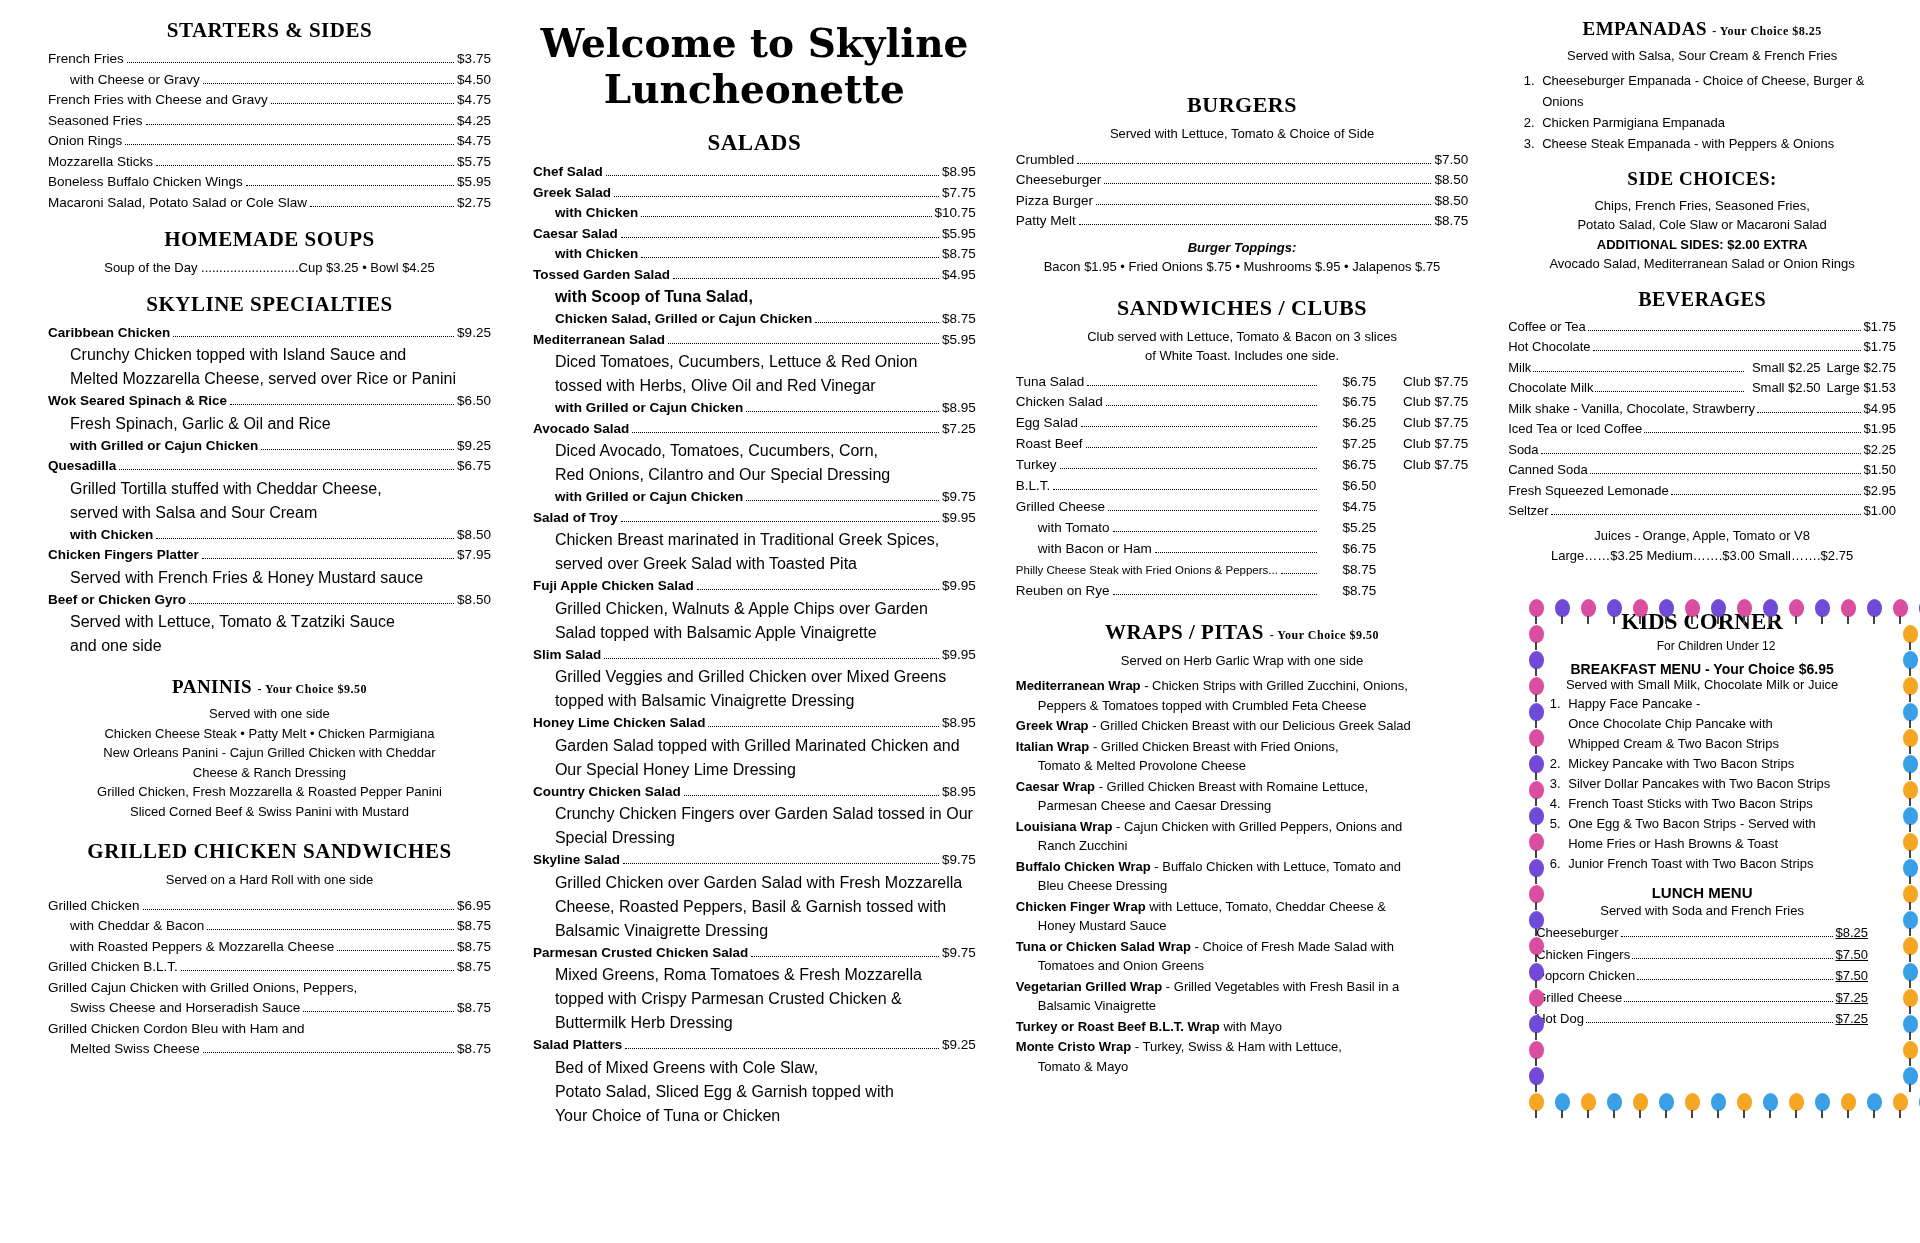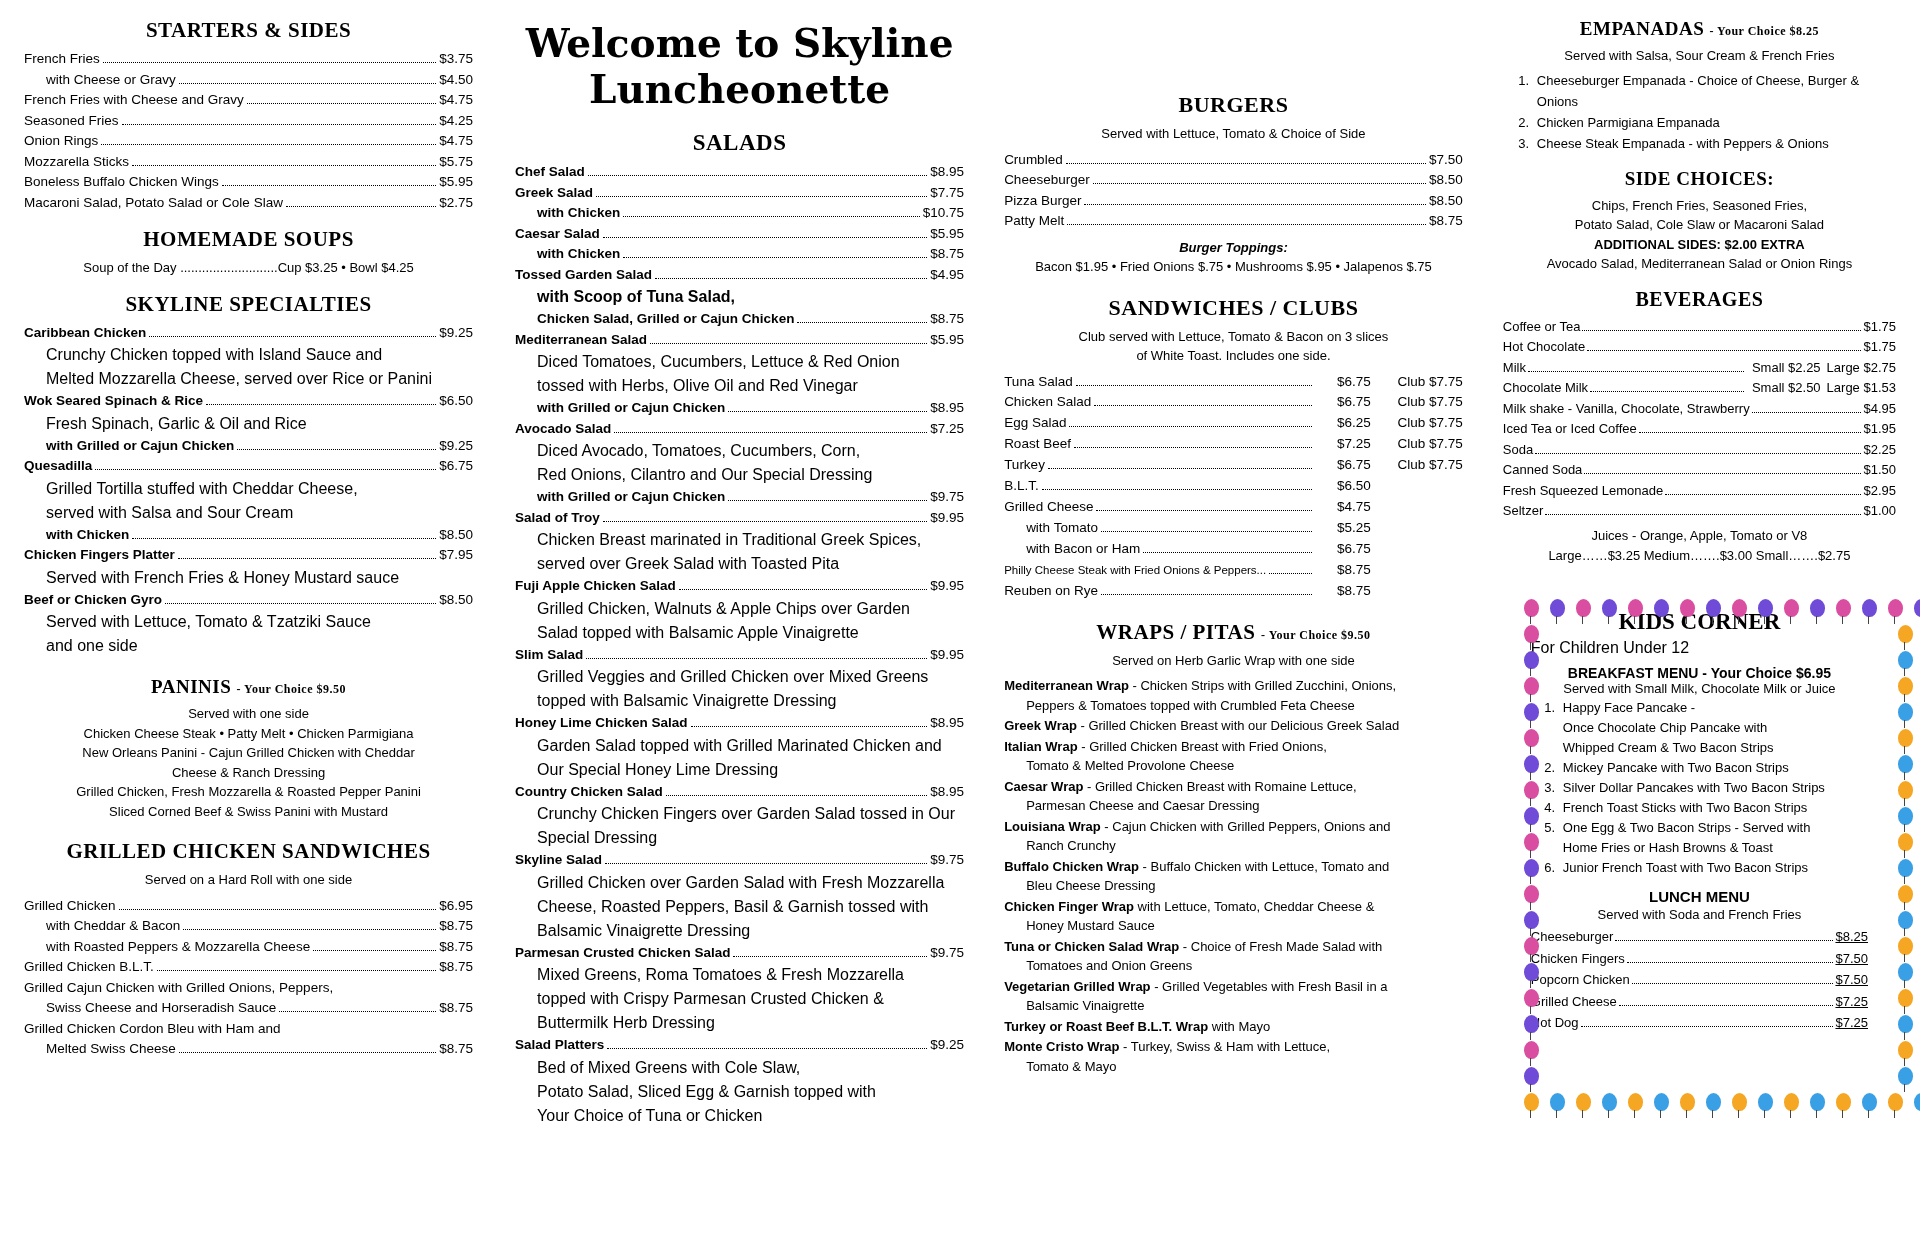--- a/index.html
+++ b/index.html
@@ -3,21 +3,21 @@
 <meta charset="utf-8">
 <style>
   html,body{margin:0;padding:0;background:#ffffff;}
   body{
     width:1920px;height:1243px;
     font-family:"Liberation Sans", sans-serif;
     color:#000;
     -webkit-font-smoothing:antialiased;
   }
   .page{position:relative;width:1920px;height:1243px;box-sizing:border-box;padding:18px 24px 10px 24px;}
-  .cols{display:flex;gap:16px;height:100%;}
+  .cols{display:flex;gap:16px;height:100%;margin-left:24px;}
   .col{box-sizing:border-box;}
   .col1{width:480px;padding-right:14px;}
   .col2{width:490px;padding:0 12px;}
   .col3{width:500px;padding:0 12px;}
   .col4{width:420px;padding-left:12px;}
 
   
   h2.sec{
     font-family:"Liberation Serif", serif;
     font-weight:bold;
@@ -110,21 +110,21 @@
     position:absolute;inset:0;
     pointer-events:none;
   }
   .balloon{position:absolute;width:22px;height:26px;}
   .balloon i{position:absolute;top:0;left:3px;width:15px;height:18px;border-radius:50% 50% 48% 48%;display:block;}
   .balloon i:after{content:"";position:absolute;left:6px;top:17px;width:1.5px;height:8px;background:#444;}
   .kids h3{
     font-family:"Liberation Serif", serif;
     font-size:23px;font-weight:bold;text-align:center;margin:2px 0 4px 0;
   }
-  .kids .sub1{font-size:16px;margin-bottom:8px;}
+  .kids .sub1{text-align:center;font-size:12px;margin-bottom:8px;padding-left:28px;}
   .kids .bm{text-align:center;font-size:14px;font-weight:bold;}
   .kids .bm2{text-align:center;font-size:13px;margin-bottom:2px;}
   ol.kidlist{margin:2px 0 0 0;padding-left:28px;font-size:13px;line-height:1.54;}
   ol.kidlist li{padding-left:4px;}
   ol.kidlist li span{display:block;}
   .lunch{text-align:center;font-size:15px;font-weight:bold;margin:10px 0 2px 0;}
   .lunch-sub{text-align:center;font-size:13px;margin-bottom:4px;}
   .kidrow{display:flex;align-items:baseline;font-size:13px;line-height:1.66;}
   .kidrow .nm{flex:0 0 auto;}
   .kidrow .dots{flex:1 1 auto;border-bottom:1.5px dotted #000;margin:0 2px 3px 2px;height:0;}
@@ -527,21 +527,21 @@
         <span>WRAPS / PITAS</span>
         <span class="small" style="font-weight:bold">- Your Choice $9.50</span>
       </h2>
       <div class="note">Served on Herb Garlic Wrap with one side</div>
       <div class="gap6"></div>
       <div id="wraps-list">
           <div class="wrap-item"><b>Mediterranean Wrap</b><span> - Chicken Strips with Grilled Zucchini, Onions,</span><span class="cont">Peppers &amp; Tomatoes topped with Crumbled Feta Cheese</span></div>
           <div class="wrap-item"><b>Greek Wrap</b><span> - Grilled Chicken Breast with our Delicious Greek Salad</span></div>
           <div class="wrap-item"><b>Italian Wrap</b><span> - Grilled Chicken Breast with Fried Onions,</span><span class="cont">Tomato &amp; Melted Provolone Cheese</span></div>
           <div class="wrap-item"><b>Caesar Wrap</b><span> - Grilled Chicken Breast with Romaine Lettuce,</span><span class="cont">Parmesan Cheese and Caesar Dressing</span></div>
-          <div class="wrap-item"><b>Louisiana Wrap</b><span> - Cajun Chicken with Grilled Peppers, Onions and</span><span class="cont">Ranch Crunchy</span></div>
+          <div class="wrap-item"><b>Louisiana Wrap</b><span> - Cajun Chicken with Grilled Peppers, Onions and</span><span class="cont">Ranch Zucchini</span></div>
           <div class="wrap-item"><b>Buffalo Chicken Wrap</b><span> - Buffalo Chicken with Lettuce, Tomato and</span><span class="cont">Bleu Cheese Dressing</span></div>
           <div class="wrap-item"><b>Chicken Finger Wrap</b><span> with Lettuce, Tomato, Cheddar Cheese &amp;</span><span class="cont">Honey Mustard Sauce</span></div>
           <div class="wrap-item"><b>Tuna or Chicken Salad Wrap</b><span> - Choice of Fresh Made Salad with</span><span class="cont">Tomatoes and Onion Greens</span></div>
           <div class="wrap-item"><b>Vegetarian Grilled Wrap</b><span> - Grilled Vegetables with Fresh Basil in a</span><span class="cont">Balsamic Vinaigrette</span></div>
           <div class="wrap-item"><b>Turkey or Roast Beef B.L.T. Wrap</b><span> with Mayo</span></div>
           <div class="wrap-item"><b>Monte Cristo Wrap</b><span> - Turkey, Swiss &amp; Ham with Lettuce,</span><span class="cont">Tomato &amp; Mayo</span></div>
         </div>
     </div>
 
     <div class="col col4">

